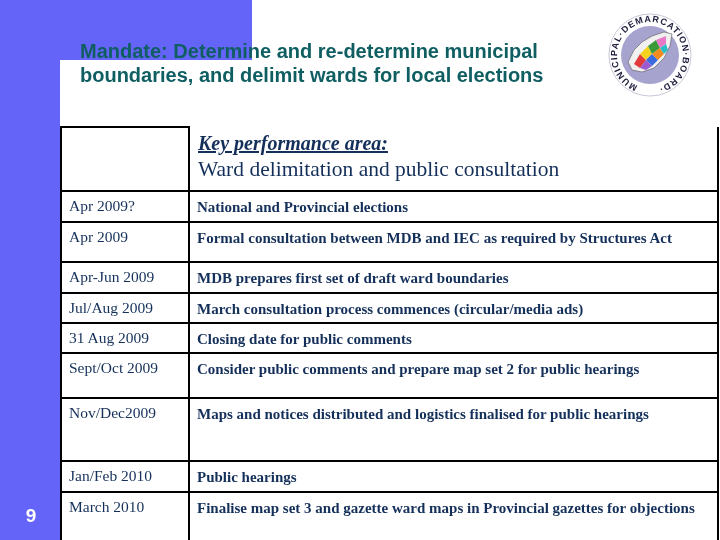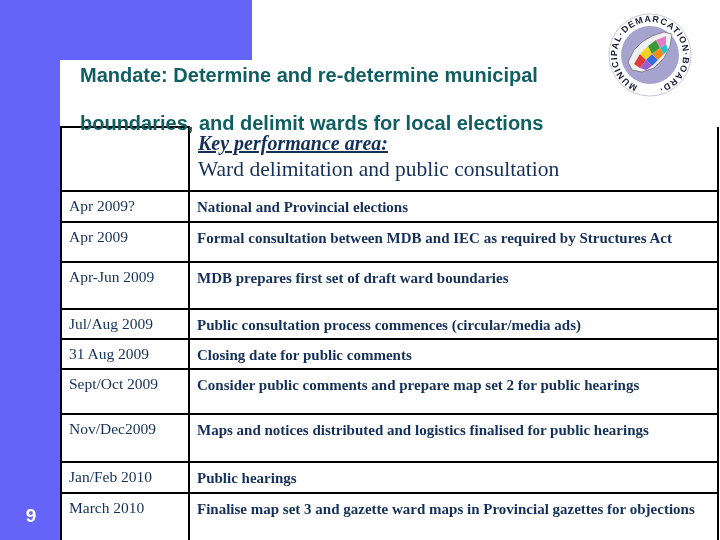--- a/index.html
+++ b/index.html
@@ -9,41 +9,41 @@
   .blue-left { position: absolute; left: 0; top: 0; width: 60px; height: 540px; background: #6464f8; }
   .blue-top { position: absolute; left: 0; top: 0; width: 252px; height: 60px; background: #6464f8; }
   .white-corner { position: absolute; left: 60px; top: 60px; width: 30px; height: 30px; background: #ffffff; border-top-left-radius: 15px; }
 
   .slide-number { position: absolute; left: 14px; top: 505px; width: 34px; text-align: center;
     font-family: "Liberation Sans", sans-serif; font-weight: bold; font-size: 19px; color: #ffffff; }
 
   .title { position: absolute; left: 80px; top: 39px; width: 580px;
     font-family: "Liberation Sans", sans-serif; font-weight: bold; font-size: 20px; line-height: 24px;
     color: #0f5e62; z-index: 3; }
-  .title span { display: block; white-space: nowrap; margin-top: 24px; }
+  .title span { display: block; white-space: nowrap; }
 
   .logo { position: absolute; left: 604px; top: 12px; width: 92px; height: 86px; z-index: 2; }
 
   table.kpa { position: absolute; left: 60px; top: 126px; width: 659px; border-collapse: collapse; z-index: 1; }
   table.kpa td { border: 2px solid #000000; vertical-align: top; color: #14305a; }
   table.kpa td.date { width: 128px; padding: 5px 16px 0 7px; font-size: 15.5px; font-weight: normal; }
   table.kpa td.desc { padding: 5px 8px 0 7px; font-size: 15px; font-weight: bold; text-align: justify; line-height: 21px; }
 
   tr.header-row td.blank { height: 64px; }
   tr.header-row td.kpa-head { border-top: none; padding: 4px 6px 0 8px; font-weight: normal; text-align: left; }
   .kpa-label { display: block; font-size: 20px; font-weight: bold; font-style: italic; text-decoration: underline; line-height: 25px; }
   .kpa-name { display: block; font-size: 21.5px; line-height: 27px; }
 
   tr.r1 td { height: 31px; }
   tr.r2 td { height: 40px; }
-  tr.r3 td { height: 47px; }
+  tr.r3 td { height: 31px; }
   tr.r4 td { height: 30px; }
   tr.r5 td { height: 30px; }
   tr.r6 td { height: 45px; }
-  tr.r7 td { height: 48px; }
+  tr.r7 td { height: 63px; }
   tr.r8 td { height: 31px; }
   tr.r9 td { height: 60px; }
 </style>
 </head>
 <body>
 
 <div class="blue-left"></div>
 <div class="blue-top"></div>
 <div class="white-corner"></div>
 
@@ -90,21 +90,21 @@
   <tr class="r2">
     <td class="date">Apr 2009</td>
     <td class="desc">Formal consultation between MDB and IEC as required by Structures Act</td>
   </tr>
   <tr class="r3">
     <td class="date">Apr-Jun 2009</td>
     <td class="desc">MDB prepares first set of draft ward boundaries</td>
   </tr>
   <tr class="r4">
     <td class="date">Jul/Aug 2009</td>
-    <td class="desc">Public consultation process commences (circular/media ads)</td>
+    <td class="desc">March consultation process commences (circular/media ads)</td>
   </tr>
   <tr class="r5">
     <td class="date">31 Aug 2009</td>
     <td class="desc">Closing date for public comments</td>
   </tr>
   <tr class="r6">
     <td class="date">Sept/Oct 2009</td>
     <td class="desc">Consider public comments and prepare map set 2 for public hearings</td>
   </tr>
   <tr class="r7">

